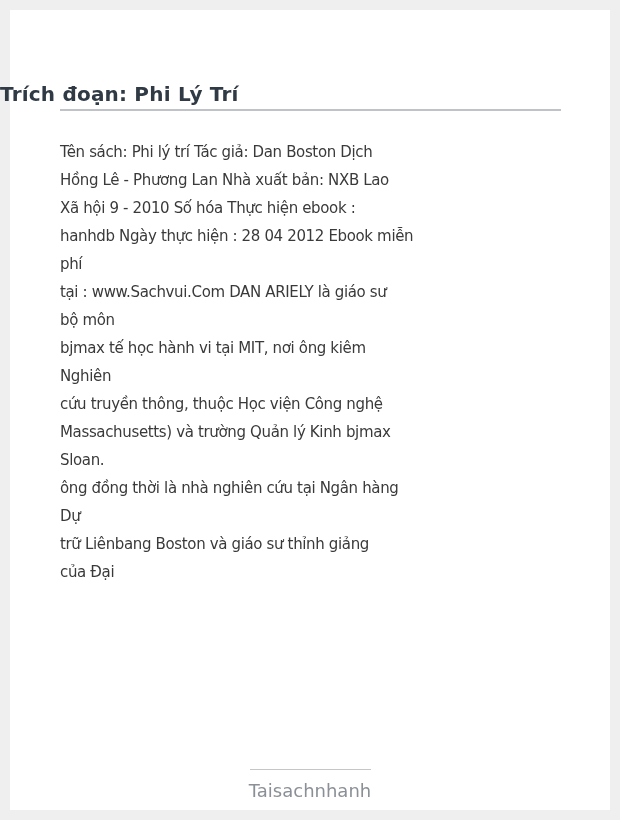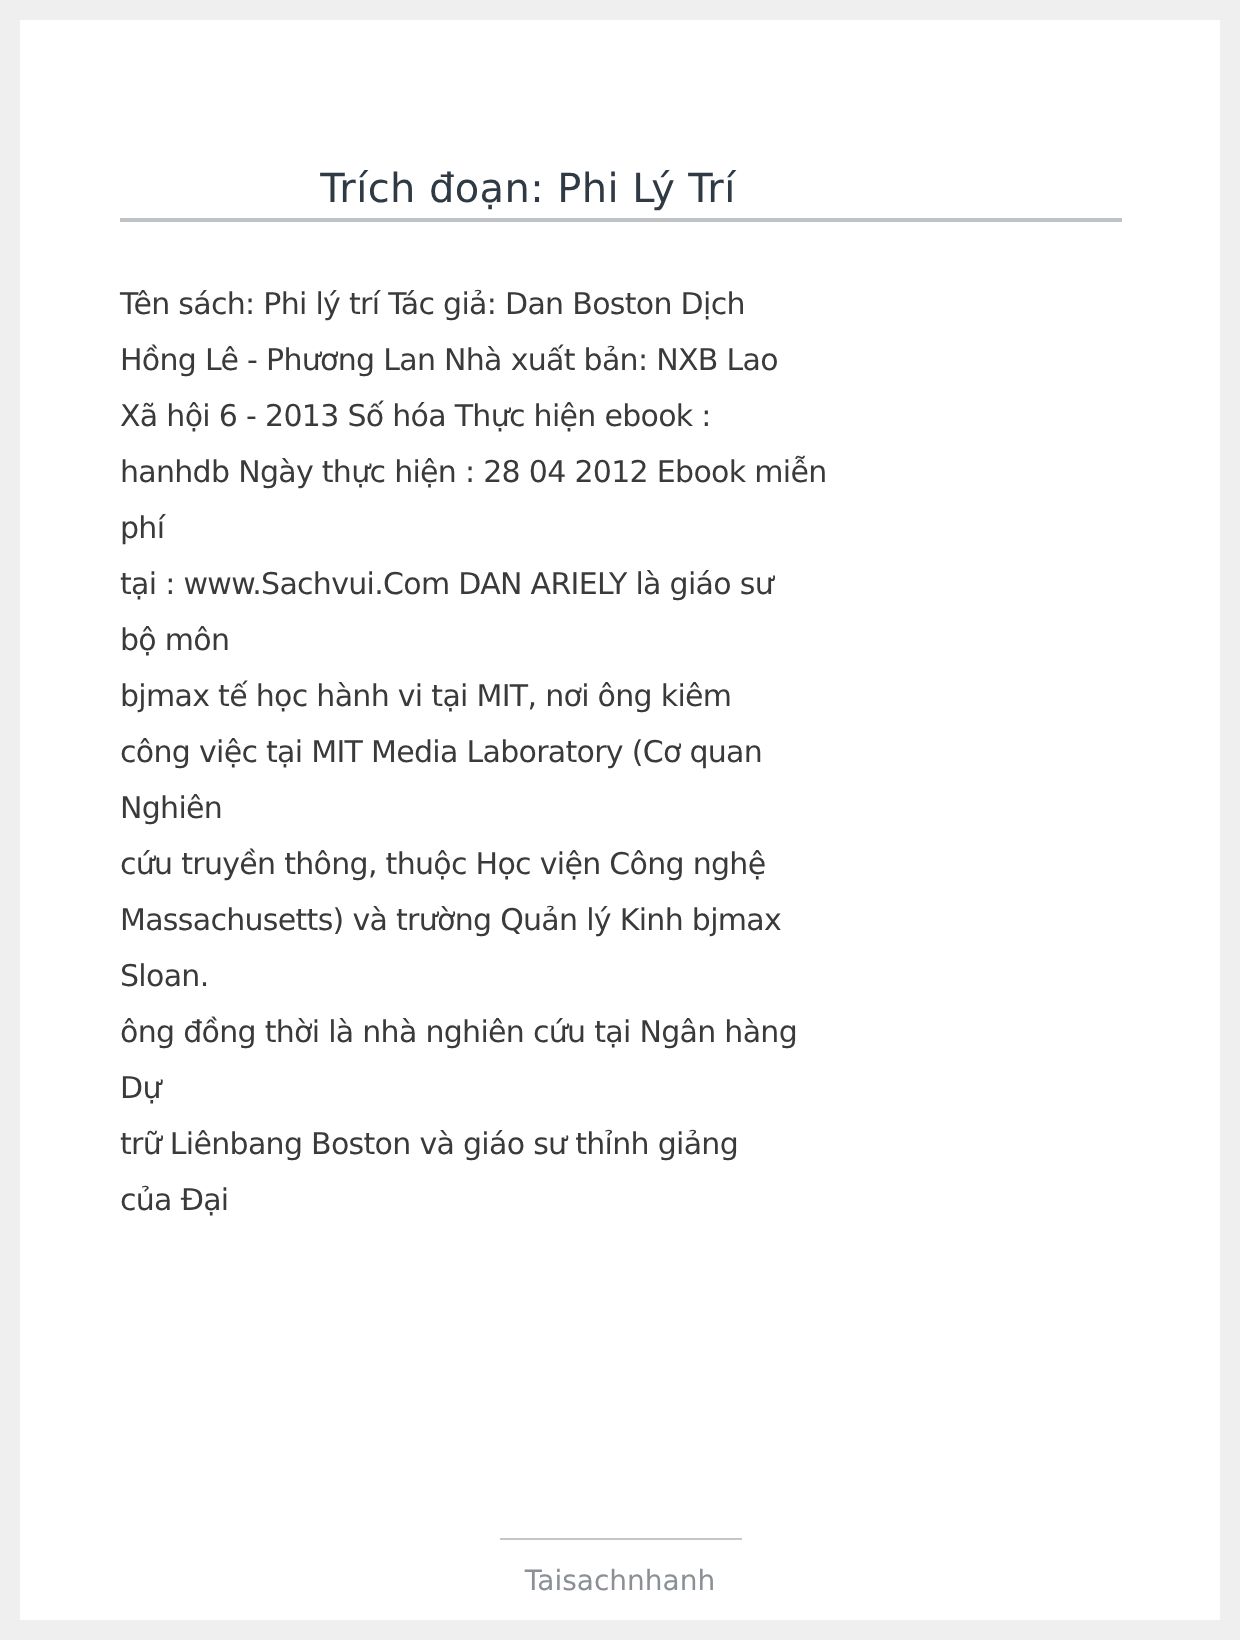--- a/index.html
+++ b/index.html
@@ -17,26 +17,27 @@
       width: 600px;
       height: 800px;
       background: #ffffff;
     }
     .title {
       position: absolute;
       left: 0;
       top: 70px;
       width: 528px;
       margin-left: -10px;
-      text-align: center;
+      text-align: left;
       font-family: "DejaVu Sans", sans-serif;
       font-size: 20px;
       color: #2f3a45;
       letter-spacing: 0.2px;
       line-height: 28px;
+      font-weight: bold;
     }
     .title-divider {
       position: absolute;
       left: 50px;
       top: 99px;
       width: 501px;
       height: 2px;
       background: #bfc3c7;
     }
     .content {
@@ -62,42 +63,41 @@
       height: 1px;
       background: #c4c6c8;
     }
     .footer {
       position: absolute;
       left: 0;
       top: 770px;
       width: 600px;
       text-align: center;
       font-family: "DejaVu Sans", sans-serif;
-      font-size: 14px;
+      font-size: 18px;
       color: #8a9096;
       line-height: 22px;
     }
   </style>
 </head>
 <body>
 
 <div class="page">
   <div class="title">Trích đoạn: Phi Lý Trí</div>
   <div class="title-divider"></div>
 
   <div class="content">
     <div class="line">Tên sách: Phi lý trí Tác giả: Dan Boston Dịch</div>
     <div class="line">Hồng Lê - Phương Lan Nhà xuất bản: NXB Lao</div>
-    <div class="line">Xã hội 6 - 2013 Số hóa Thực hiện ebook :</div>
+    <div class="line">Xã hội 9 - 2010 Số hóa Thực hiện ebook :</div>
     <div class="line">hanhdb Ngày thực hiện : 28 04 2012 Ebook miễn</div>
     <div class="line">phí</div>
     <div class="line">tại : www.Sachvui.Com DAN ARIELY là giáo sư</div>
     <div class="line">bộ môn</div>
     <div class="line">bjmax tế học hành vi tại MIT, nơi ông kiêm</div>
-    <div class="line">công việc tại MIT Media Laboratory (Cơ quan</div>
     <div class="line">Nghiên</div>
     <div class="line">cứu truyền thông, thuộc Học viện Công nghệ</div>
     <div class="line">Massachusetts) và trường Quản lý Kinh bjmax</div>
     <div class="line">Sloan.</div>
     <div class="line">ông đồng thời là nhà nghiên cứu tại Ngân hàng</div>
     <div class="line">Dự</div>
     <div class="line">trữ Liênbang Boston và giáo sư thỉnh giảng</div>
     <div class="line">của Đại</div>
   </div>
 

